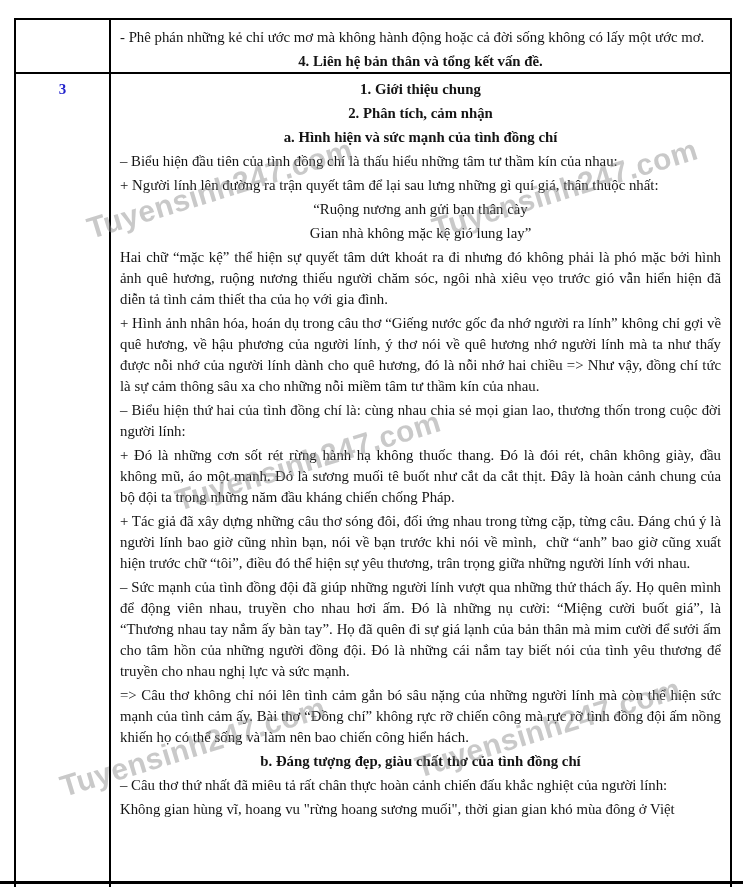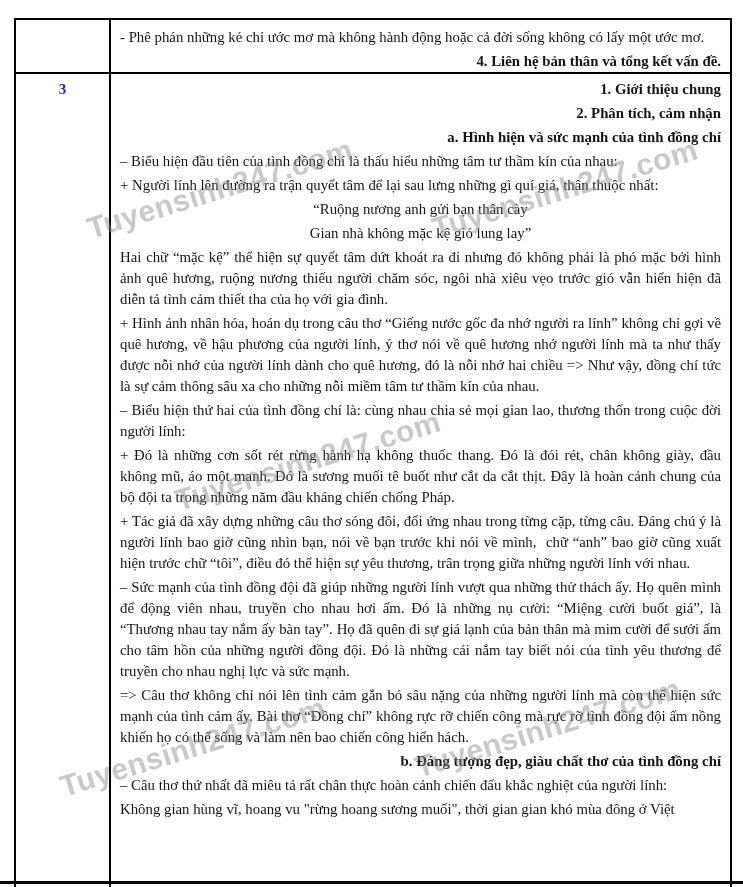--- a/index.html
+++ b/index.html
@@ -22,21 +22,21 @@
     font-weight:bold; font-size:15px; padding-top:7px;
   }
   .row-main .cell-num { color:#2222cc; }
   .cell-content {
     flex:1 1 auto; box-sizing:border-box;
     padding:2px 9px 0 9px; font-size:14.8px; line-height:21px;
     overflow:hidden;
   }
   .row-prev .cell-content { padding-top:4px; }
   .para { margin:0; padding-top:3px; text-align:justify; }
-  .para.bold { font-weight:bold; text-align:right; }
+  .para.bold { font-weight:bold; text-align:center; }
   .para.center { text-align:center; }
   .wm {
     position:absolute; white-space:nowrap; pointer-events:none;
     font-family:"Liberation Sans","DejaVu Sans",sans-serif;
     font-weight:bold; font-size:30px; letter-spacing:0.5px;
     color:#8f8f8f; opacity:0.48; transform:rotate(-17deg); z-index:5;
   }
   .wm1 { left:82px;  top:172px; }
   .wm2 { left:427px; top:172px; }
   .wm3 { left:170px; top:444px; }

